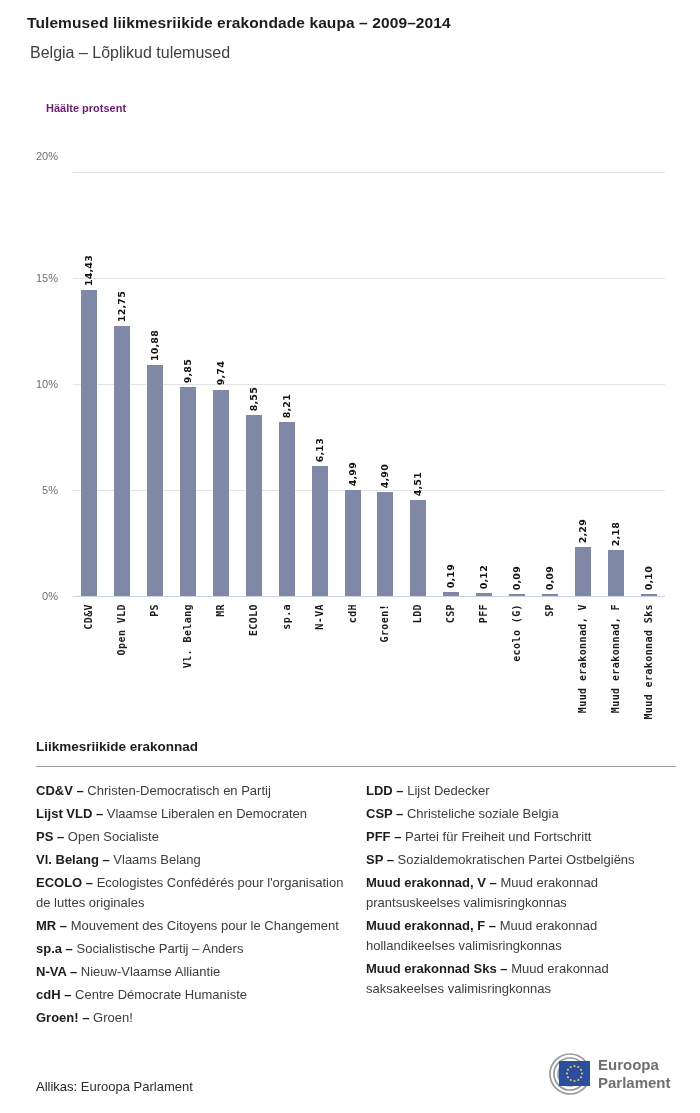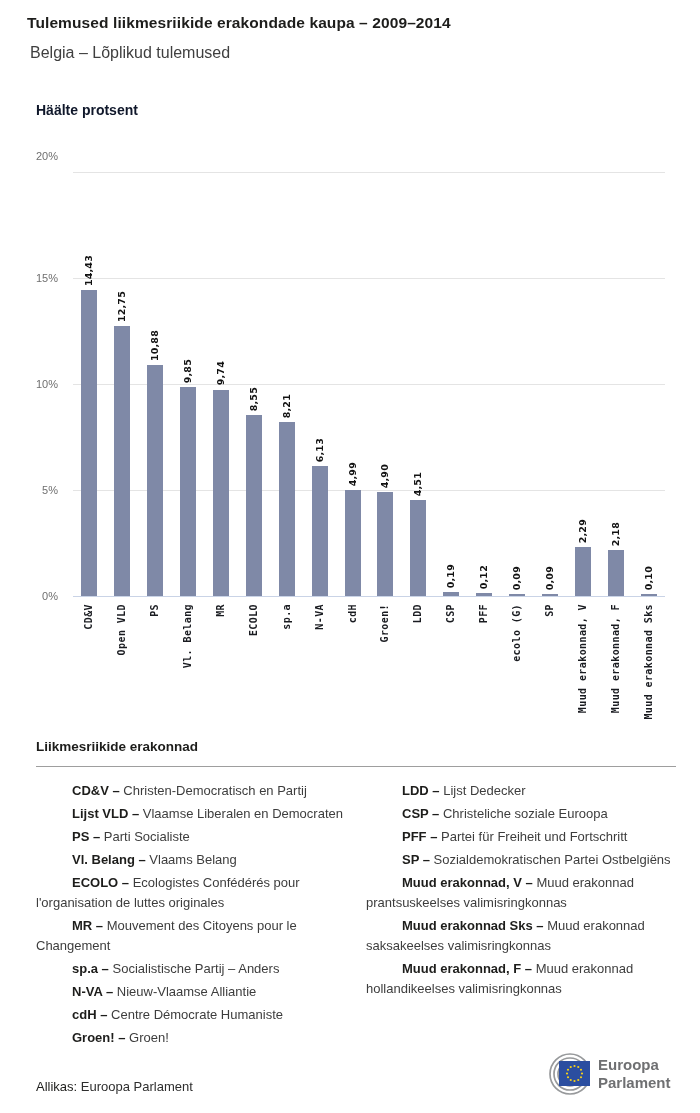--- a/index.html
+++ b/index.html
@@ -12,22 +12,22 @@
   }
   .title{
     position:absolute;left:27px;top:14px;
     font-size:15.5px;font-weight:bold;color:#1d1d1b;letter-spacing:.1px;
   }
   .subtitle{
     position:absolute;left:30px;top:44px;
     font-size:16px;font-weight:normal;color:#3f3f3f;
   }
   .y-axis-title{
-    position:absolute;left:36px;top:102px;
-    font-size:14px;font-weight:bold;color:#0f172a;
+    position:absolute;left:46px;top:102px;
+    font-size:11px;font-weight:bold;color:#701a75;
   }
   .plot{
     position:absolute;left:73px;top:172px;width:592px;height:424px;
   }
   .gridline{position:absolute;left:0;width:100%;height:1px;background:#E4E4E4;}
   .gridline.baseline{background:#C9D3E6;}
   .ytick{
     position:absolute;left:14px;width:44px;text-align:right;
     font-size:11px;color:#6F6F6F;line-height:14px;
   }
@@ -55,21 +55,21 @@
     position:absolute;left:36px;top:766px;width:640px;height:1px;background:#9E9E9E;
   }
   .legend-cols{
     position:absolute;left:36px;top:781px;width:640px;
     display:flex;gap:22px;
   }
   .legend-col{width:308px;}
   .legend-entry{
     font-size:13px;line-height:20px;margin-bottom:3px;color:#3d3d3d;
   }
-  .legend-term{font-weight:bold;color:#1d1d1b;margin-left:36px;}
+  .legend-term{font-weight:bold;color:#1d1d1b;}
   .source{
     position:absolute;left:36px;top:1079px;font-size:13px;color:#2e2e2e;
   }
   .source .src-label{font-weight:normal;color:#1d1d1b;}
   .logo{position:absolute;left:528px;top:1051px;}
   .logo text{
     font-family:"Liberation Sans",sans-serif;
     font-size:15px;font-weight:bold;fill:#6F7072;
   }
 </style>
@@ -149,37 +149,37 @@
     <span class="vtext vlabel" style="left: 569.556px; bottom: 6.12px;">0,10</span>
     <span class="vtext xlabel" style="left: 569.556px; top: 432px;">Muud erakonnad Sks</span>
   </div>
 
 <div class="legend-title">Liikmesriikide erakonnad</div>
 <div class="legend-rule"></div>
 <div class="legend-cols">
   <div class="legend-col" id="legend-left">
       <div class="legend-entry"><span class="legend-term">CD&amp;V –</span> <span>Christen-Democratisch en Partij</span></div>
       <div class="legend-entry"><span class="legend-term">Lijst VLD –</span> <span>Vlaamse Liberalen en Democraten</span></div>
-      <div class="legend-entry"><span class="legend-term">PS –</span> <span>Parti Socialiste</span></div>
+      <div class="legend-entry"><span class="legend-term">PS –</span> <span>Open Socialiste</span></div>
       <div class="legend-entry"><span class="legend-term">Vl. Belang –</span> <span>Vlaams Belang</span></div>
       <div class="legend-entry"><span class="legend-term">ECOLO –</span> <span>Ecologistes Confédérés pour l'organisation de luttes originales</span></div>
       <div class="legend-entry"><span class="legend-term">MR –</span> <span>Mouvement des Citoyens pour le Changement</span></div>
       <div class="legend-entry"><span class="legend-term">sp.a –</span> <span>Socialistische Partij – Anders</span></div>
       <div class="legend-entry"><span class="legend-term">N-VA –</span> <span>Nieuw-Vlaamse Alliantie</span></div>
       <div class="legend-entry"><span class="legend-term">cdH –</span> <span>Centre Démocrate Humaniste</span></div>
       <div class="legend-entry"><span class="legend-term">Groen! –</span> <span>Groen!</span></div>
     </div>
   <div class="legend-col" id="legend-right">
       <div class="legend-entry"><span class="legend-term">LDD –</span> <span>Lijst Dedecker</span></div>
-      <div class="legend-entry"><span class="legend-term">CSP –</span> <span>Christeliche soziale Euroopa</span></div>
+      <div class="legend-entry"><span class="legend-term">CSP –</span> <span>Christeliche soziale Belgia</span></div>
       <div class="legend-entry"><span class="legend-term">PFF –</span> <span>Partei für Freiheit und Fortschritt</span></div>
       <div class="legend-entry"><span class="legend-term">SP –</span> <span>Sozialdemokratischen Partei Ostbelgiëns</span></div>
       <div class="legend-entry"><span class="legend-term">Muud erakonnad, V –</span> <span>Muud erakonnad prantsuskeelses valimisringkonnas</span></div>
+      <div class="legend-entry"><span class="legend-term">Muud erakonnad, F –</span> <span>Muud erakonnad hollandikeelses valimisringkonnas</span></div>
       <div class="legend-entry"><span class="legend-term">Muud erakonnad Sks –</span> <span>Muud erakonnad saksakeelses valimisringkonnas</span></div>
-      <div class="legend-entry"><span class="legend-term">Muud erakonnad, F –</span> <span>Muud erakonnad hollandikeelses valimisringkonnas</span></div>
     </div>
 </div>
 
 <div class="source"><span class="src-label">Allikas:</span> <span>Euroopa Parlament</span></div>
 
 <svg class="logo" width="152" height="48" viewBox="0 0 152 48">
   <g stroke="#97999B" fill="none" stroke-width="1.7">
     <circle cx="42" cy="23" r="8"></circle>
     <circle cx="42" cy="23" r="12"></circle>
     <circle cx="42" cy="23" r="16"></circle>

